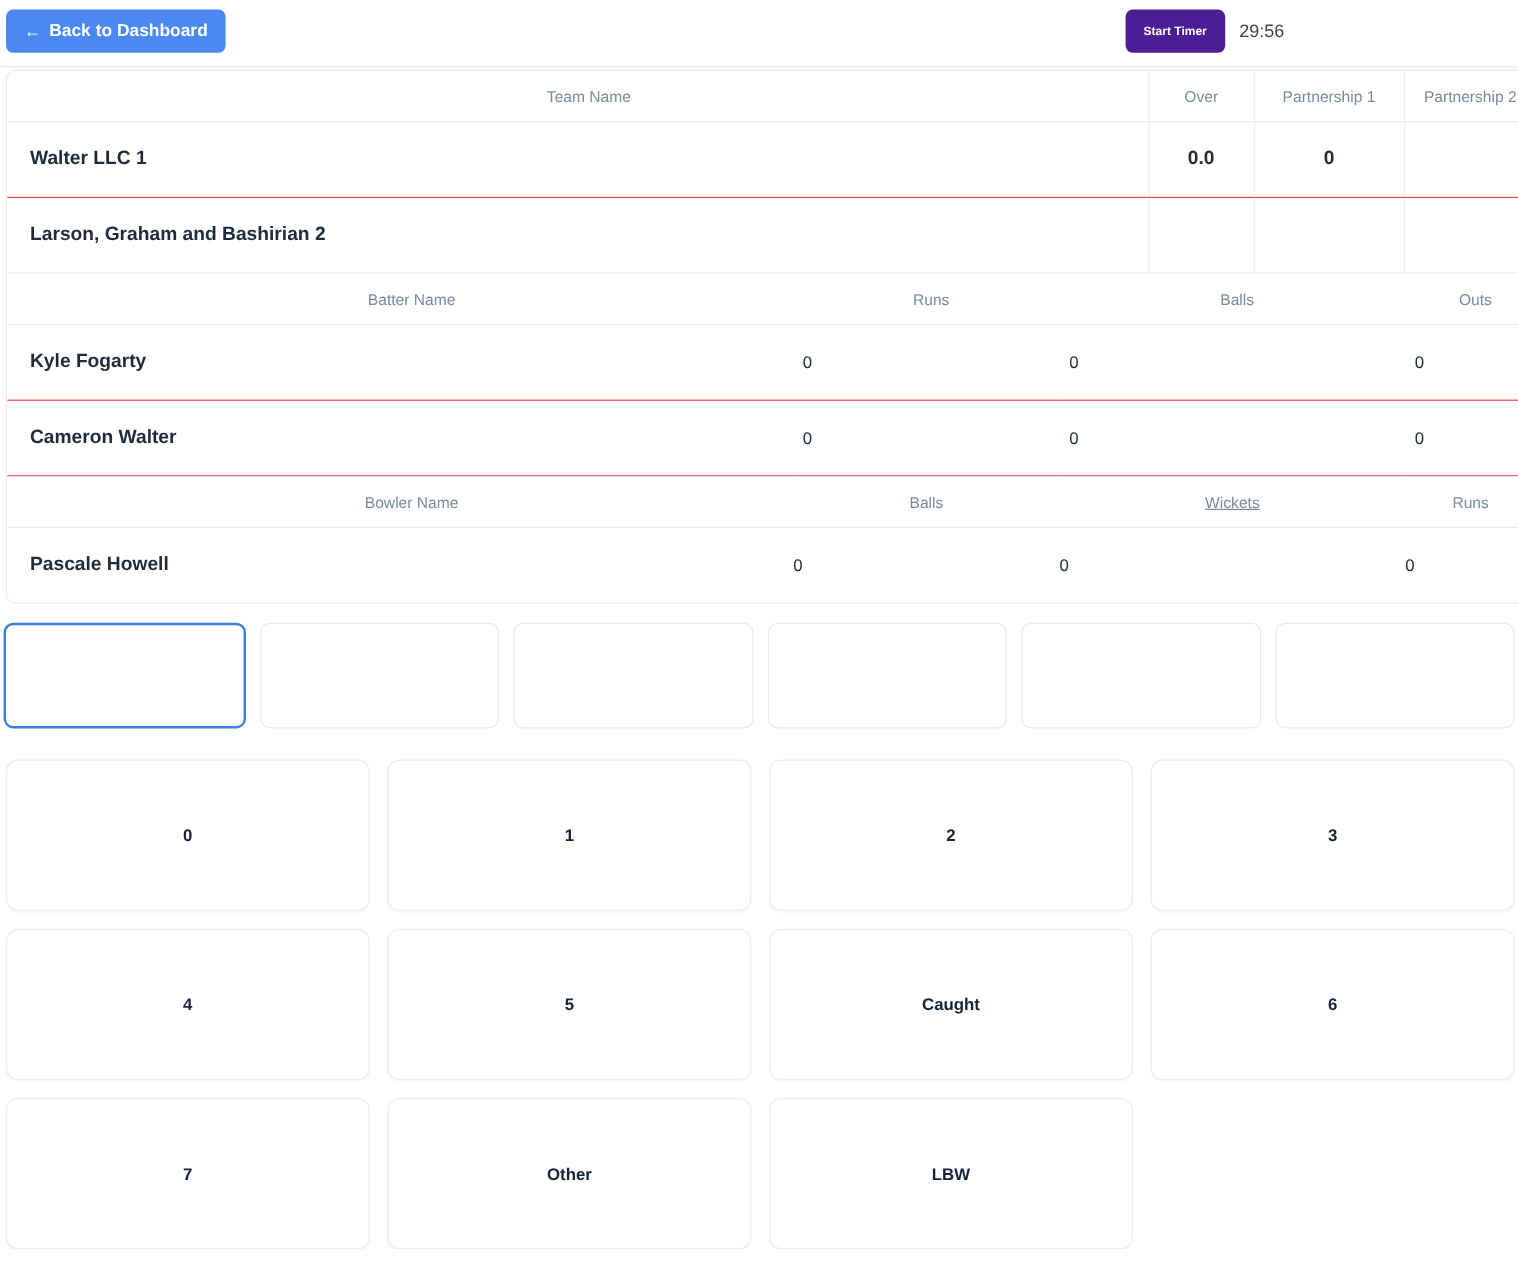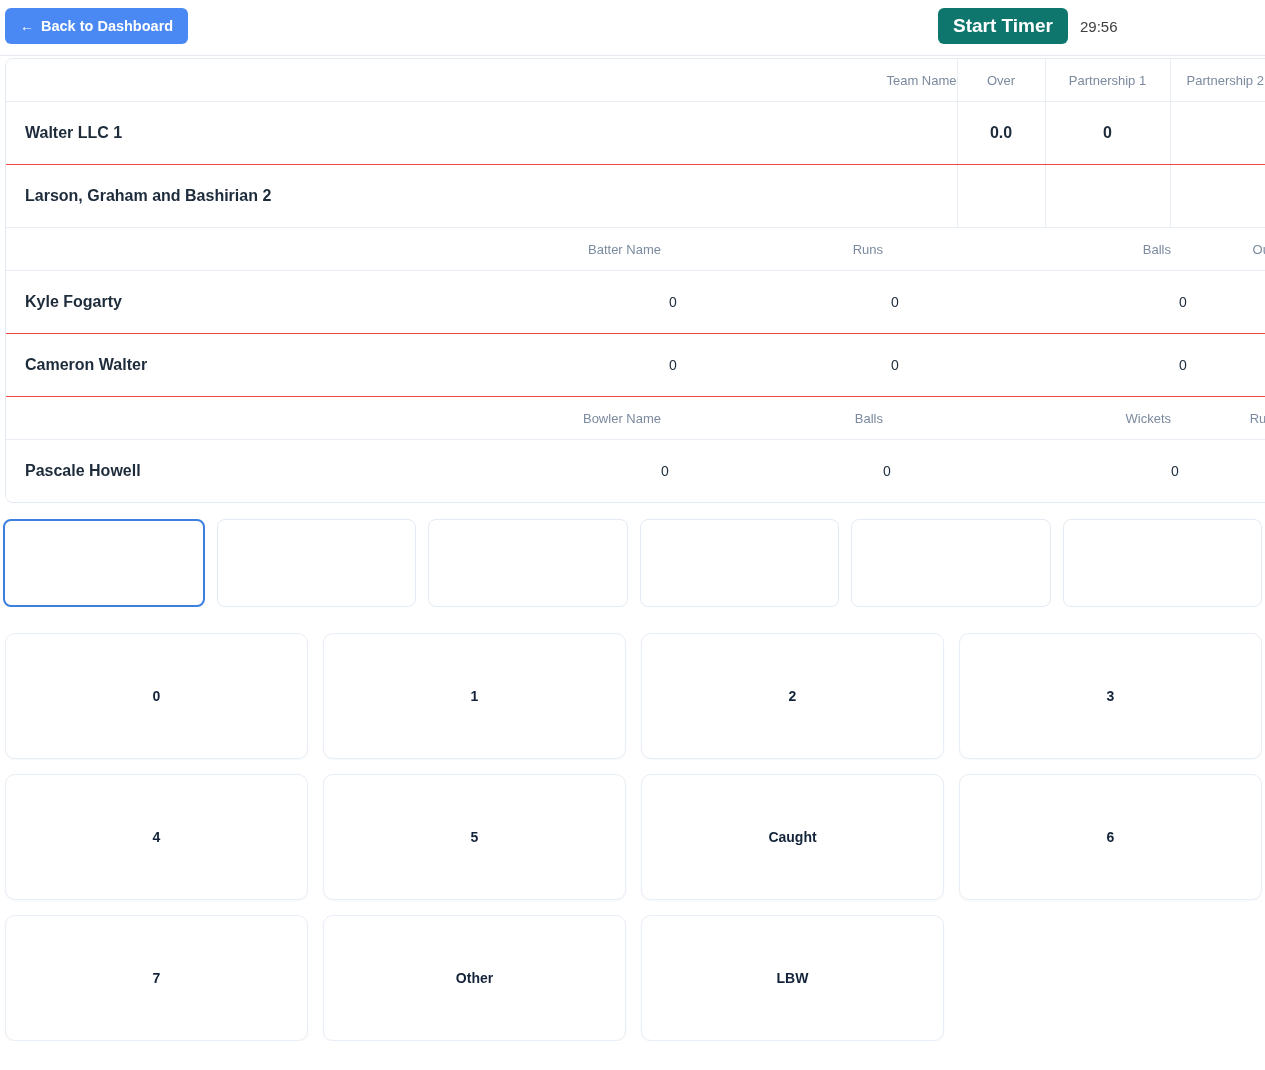--- a/index.html
+++ b/index.html
@@ -44,23 +44,23 @@
     top: 8px;
     display: flex;
     align-items: center;
     gap: 12px;
   }
   .start-timer-btn {
     height: 36px;
     padding: 0 15px;
     display: flex;
     align-items: center;
-    background: #0f766e;
+    background: #4c1d95;
     color: #ffffff;
-    font-size: 19px;
+    font-size: 10px;
     font-weight: 600;
     border: none;
     border-radius: 6px;
     cursor: pointer;
     white-space: nowrap;
   }
   .timer-value {
     font-size: 15px;
     color: #404040;
     white-space: nowrap;
@@ -74,21 +74,21 @@
     border-radius: 8px;
     background: #ffffff;
     overflow: hidden;
   }
   table { border-collapse: collapse; width: 100%; table-layout: fixed; }
 
   th {
     font-size: 13px;
     font-weight: 400;
     color: #7b8a9e;
-    text-align: right;
+    text-align: center;
     padding: 14px 0 13px 0;
     border-bottom: 1px solid #e8edf3;
     background: #ffffff;
   }
   td {
     font-size: 15px;
     padding: 22px 0;
     border-bottom: 1px solid #ef4444;
     vertical-align: middle;
     background: #ffffff;
@@ -216,21 +216,21 @@
         <td class="num-cell c3">0</td>
       </tr>
     </tbody>
   </table>
 
   <table class="bowler-table">
     <thead>
       <tr>
         <th class="name-head" style="width:655px;">Bowler Name</th>
         <th class="c1" style="width:222px;">Balls</th>
-        <th class="c2" style="width:288px;">Wickets</th>
+        <th class="c2" style="width:288px;text-decoration:underline;">Wickets</th>
         <th class="c3" style="width:109px;">Runs</th>
       </tr>
     </thead>
     <tbody>
       <tr>
         <td class="name-cell">Pascale Howell</td>
         <td class="num-cell c1">0</td>
         <td class="num-cell c2">0</td>
         <td class="num-cell c3">0</td>
       </tr>

